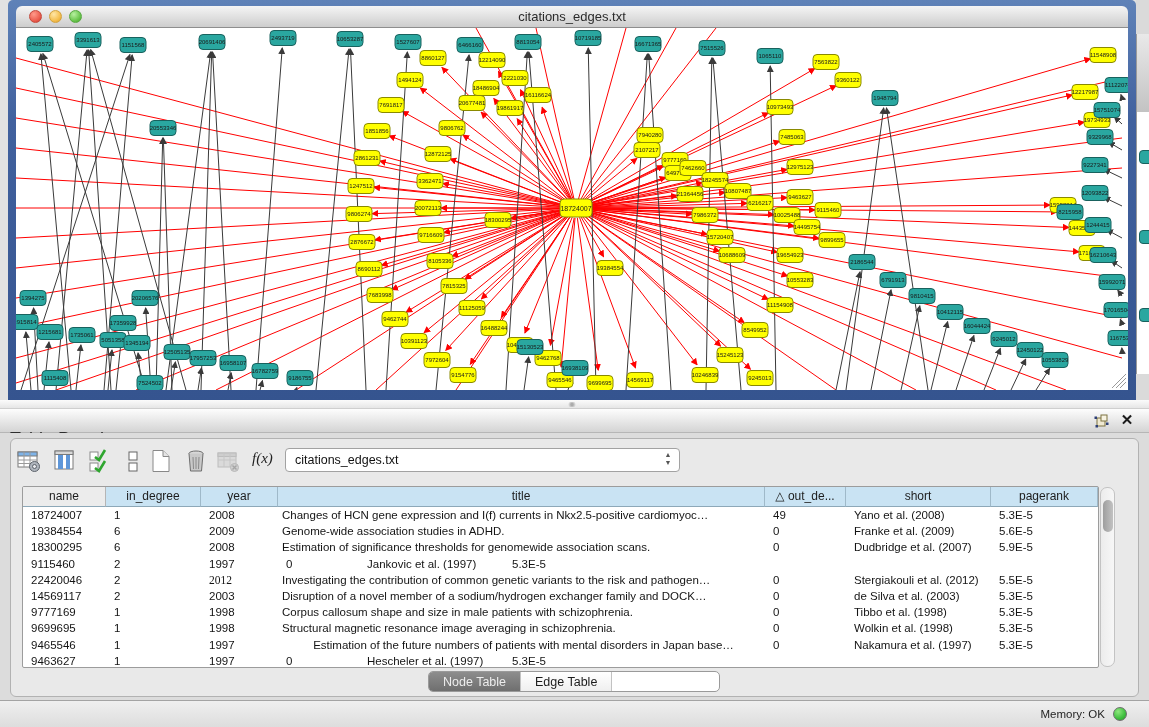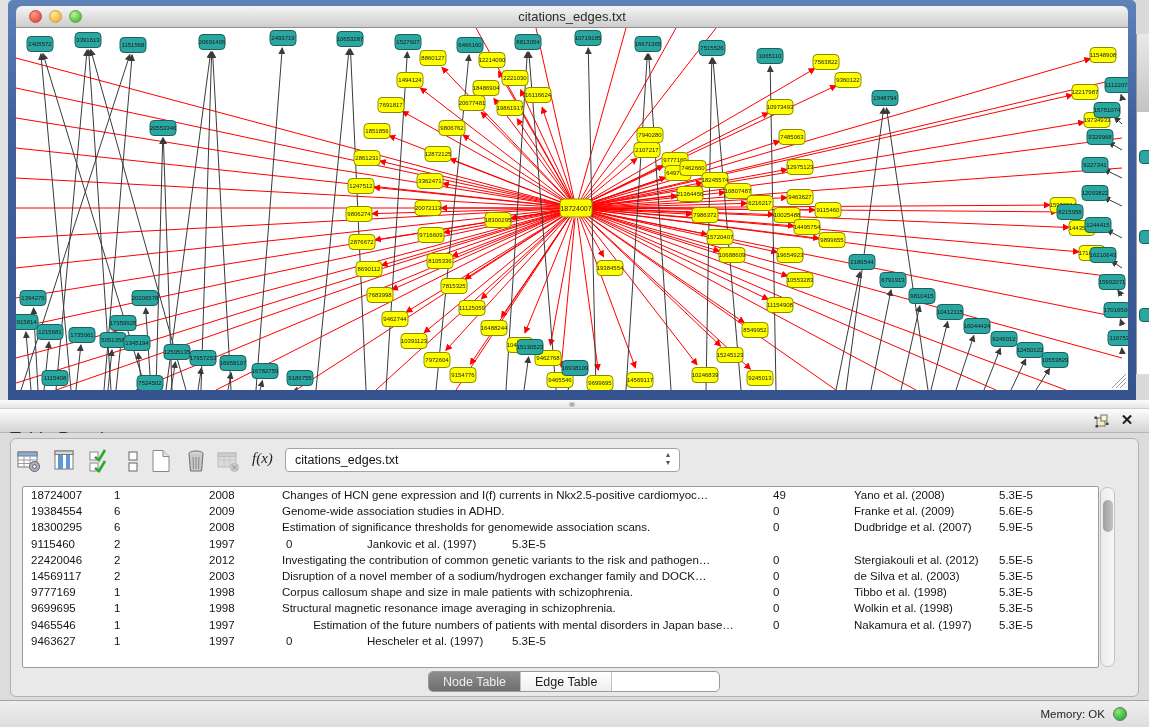--- a/index.html
+++ b/index.html
@@ -864,20 +864,29 @@
   </svg>
 </span>
 <span class="toolbar-icon" style="left:252px;top:450px;font-family:'Liberation Serif',serif;font-style:italic;font-size:15px;color:#222;">f(x)</span>
 
 <div class="combo">
   <span>citations_edges.txt</span>
   <span class="combo-stepper">▲<br>▼</span>
 </div>
 
 <div class="table-wrap">
+  <div class="thead">
+      <div class="th th-name" style="width: 83px;">name</div>
+      <div class="th" style="width: 95px;">in_degree</div>
+      <div class="th" style="width: 77px;">year</div>
+      <div class="th" style="width: 487px;">title</div>
+      <div class="th" style="width: 81px;">△ out_de...</div>
+      <div class="th" style="width: 145px;">short</div>
+      <div class="th" style="width: 107px;">pagerank</div>
+    </div>
   <div>
       <div class="tr">
         <div class="td" style="width: 83px;">18724007</div>
         <div class="td" style="width: 95px;">1</div>
         <div class="td" style="width: 77px;">2008</div>
         <div class="td" style="width: 487px; padding-left: 4px;">Changes of HCN gene expression and I(f) currents in Nkx2.5-positive cardiomyoc…</div>
         <div class="td" style="width: 81px;">49</div>
         <div class="td" style="width: 145px;">Yano et al. (2008)</div>
         <div class="td" style="width: 107px;">5.3E-5</div>
       </div>
@@ -903,21 +912,21 @@
         <div class="td" style="width: 83px;">9115460</div>
         <div class="td" style="width: 95px;">2</div>
         <div class="td" style="width: 77px;">1997</div>
         <div class="td" style="width: 81px;">0</div>
         <div class="td" style="width: 145px;">Jankovic et al. (1997)</div>
         <div class="td" style="width: 107px;">5.3E-5</div>
       </div>
       <div class="tr">
         <div class="td" style="width: 83px;">22420046</div>
         <div class="td" style="width: 95px;">2</div>
-        <div class="td" style="width: 77px;">2012</div>
+        <div class="td" style="width: 77px; font-family: Liberation Serif, serif;">2012</div>
         <div class="td" style="width: 487px; padding-left: 4px;">Investigating the contribution of common genetic variants to the risk and pathogen…</div>
         <div class="td" style="width: 81px;">0</div>
         <div class="td" style="width: 145px;">Stergiakouli et al. (2012)</div>
         <div class="td" style="width: 107px;">5.5E-5</div>
       </div>
       <div class="tr">
         <div class="td" style="width: 83px;">14569117</div>
         <div class="td" style="width: 95px;">2</div>
         <div class="td" style="width: 77px;">2003</div>
         <div class="td" style="width: 487px; padding-left: 4px;">Disruption of a novel member of a sodium/hydrogen exchanger family and DOCK…</div>

